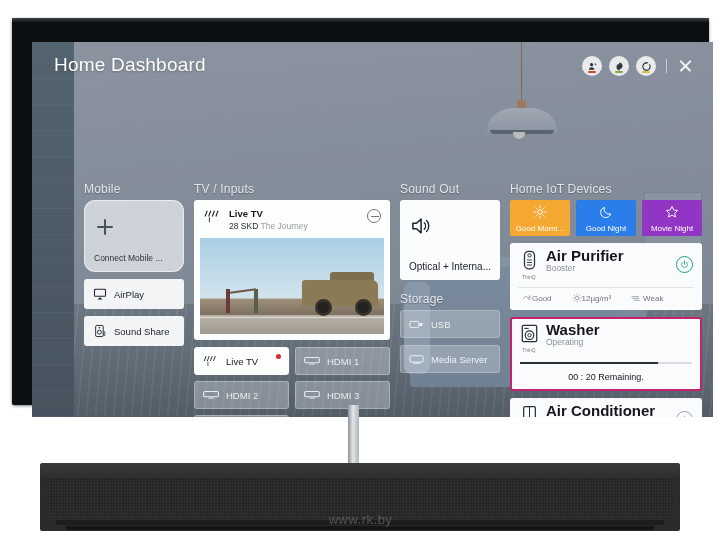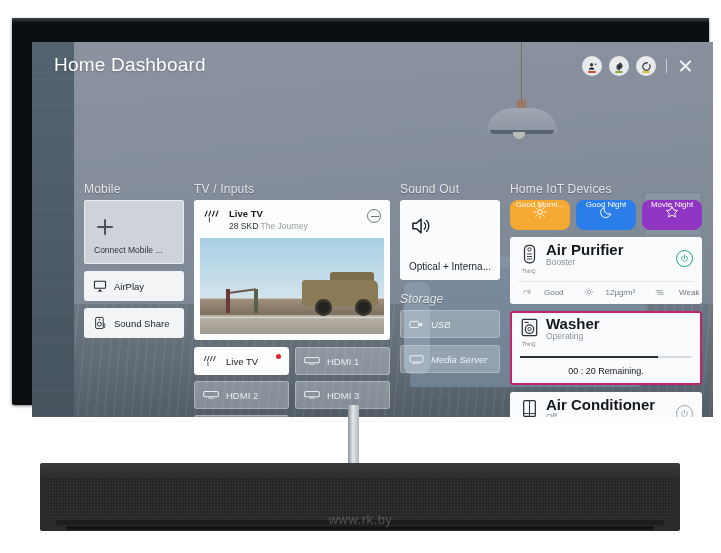--- a/index.html
+++ b/index.html
@@ -112,27 +112,27 @@
   .section-label {
     font-size:12px; color:rgba(255,255,255,.82); letter-spacing:.2px;
     margin-bottom:4px; text-shadow:0 1px 1px rgba(0,0,0,.3);
   }
 
   
   .col { position:absolute; }
   .col-mobile  { left:52px;  top:140px; width:100px; }
   .col-tv      { left:162px; top:140px; width:196px; }
   .col-sound   { left:368px; top:140px; width:100px; }
-  .col-storage { left:368px; top:250px; width:100px;font-style:italic; }
+  .col-storage { left:368px; top:250px; width:100px; }
   .col-iot     { left:478px; top:140px; width:192px; }
 
   
   .connect-card {
-    width:100px; height:64px; background:rgba(236,239,242,.72);
-    border:1px solid rgba(255,255,255,.55); border-radius:2px;
+    width:100px; height:72px; background:rgba(236,239,242,.72);
+    border:1px solid rgba(255,255,255,.55); border-radius:11px;
     position:relative;
     text-align:right;
   }
   .plus { position:absolute; left:12px; top:18px; width:16px; height:16px; }
   .plus::before,.plus::after{ content:""; position:absolute; background:#4a525c; border-radius:1px; }
   .plus::before{ left:0; top:7px; width:16px; height:2px; }
   .plus::after{ left:7px; top:0; width:2px; height:16px; }
   .connect-label {
     position:absolute; left:9px; bottom:8px; font-size:8.5px; color:#2d343c;
     white-space:nowrap;
@@ -194,22 +194,22 @@
   .storage-item {
     width:100px; height:28px; border-radius:3px; display:flex; align-items:center;
     gap:7px; padding-left:8px; background:rgba(226,231,236,.30);
     border:1px solid rgba(255,255,255,.22);
     font-size:9.5px; color:#eef1f4; margin-bottom:7px;
   }
 
   
   .mood-row { display:flex; gap:6px; }
   .mood {
-    width:60px; height:30px; border-radius:8px; position:relative;
-    display:flex; align-items:flex-start; justify-content:center; padding-bottom:3px;
+    width:60px; height:36px; border-radius:2px; position:relative;
+    display:flex; align-items:flex-end; justify-content:center; padding-bottom:3px;
   }
   .mood .mlabel { font-size:8px; color:#fff; white-space:nowrap; overflow:hidden; text-overflow:clip; max-width:58px; text-align:center; }
   .mood .micon { position:absolute; left:50%; top:5px; transform:translateX(-50%); }
 
   .iot-card {
     width:192px; background:#fafbfc; border-radius:3px; margin-top:7px;
     position:relative; padding:7px 8px;
   }
   .iot-card.focused { border:2px solid #c0246e; padding:5px 6px; }
   .iot-top { display:flex; align-items:flex-start; }
@@ -217,21 +217,21 @@
   .thinq-label { font-size:4.5px; color:#6b7278; letter-spacing:.2px; margin-top:1px; }
   .iot-name { font-size:15px; font-weight:bold; color:#14181d; line-height:12px; }
   .iot-state { font-size:8.5px; color:#8a9199; line-height:12px; }
   .power-btn {
     position:absolute; right:9px; top:13px; width:17px; height:17px;
     border-radius:50%; border:1.4px solid #9aa1a8; display:flex; align-items:center; justify-content:center;
   }
   .power-btn.on { border-color:#19a37a; }
   .iot-divider { height:1px; background:#e3e6e9; margin:7px 0 5px 0; }
   .iot-metrics { display:flex; gap:20px; padding-left:4px; }
-  .metric { display:flex; align-items:center; gap:12px; font-size:8px; color:#6f767d; white-space:nowrap; }
+  .metric { display:flex; align-items:center; gap:0; font-size:8px; color:#6f767d; white-space:nowrap; }
 
   .progress-track { height:1.5px; background:#d9dde1; margin:9px 2px 0 2px; position:relative; }
   .progress-fill { position:absolute; left:0; top:0; height:1.5px; background:#2b3138; }
   .remaining { text-align:center; font-size:9px; color:#14181d; margin-top:8px; margin-bottom:2px; }
 
   
   .stand-neck {
     position:absolute; left:348px; top:405px; width:11px; height:60px;
     background: linear-gradient(90deg,#8d939a,#e3e7ea 45%,#aeb4ba);
   }

